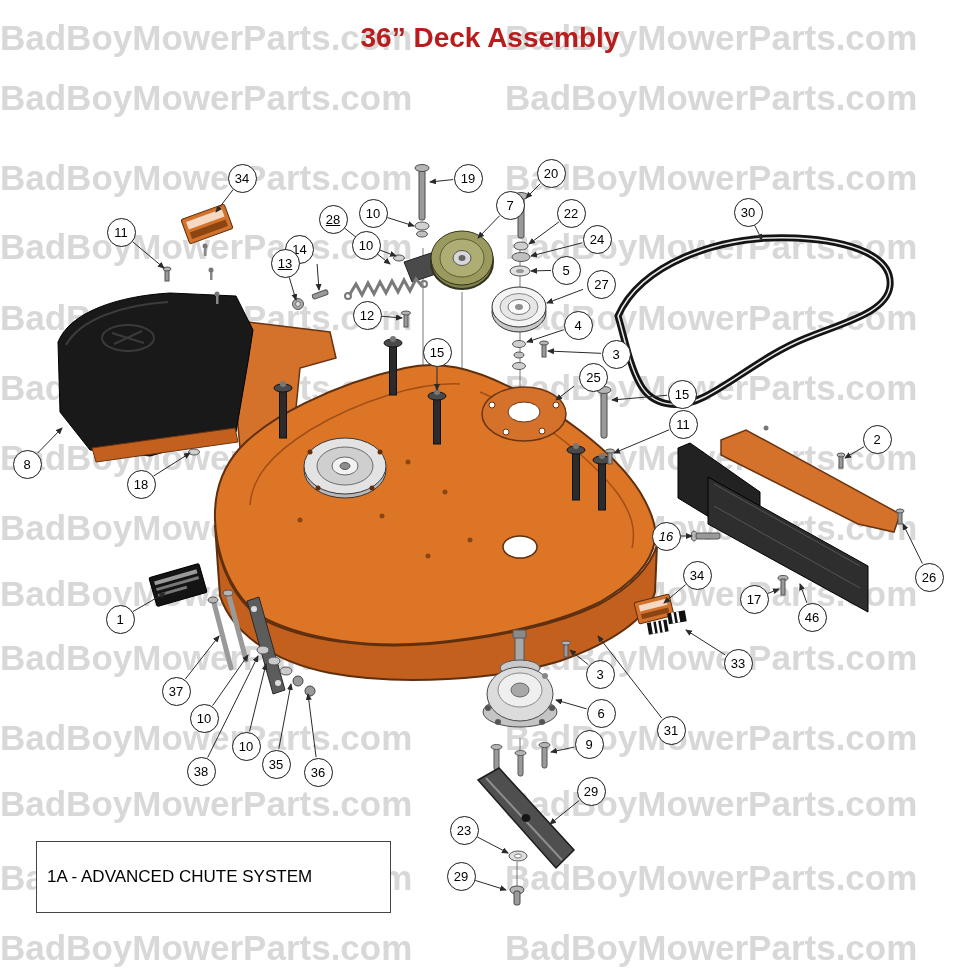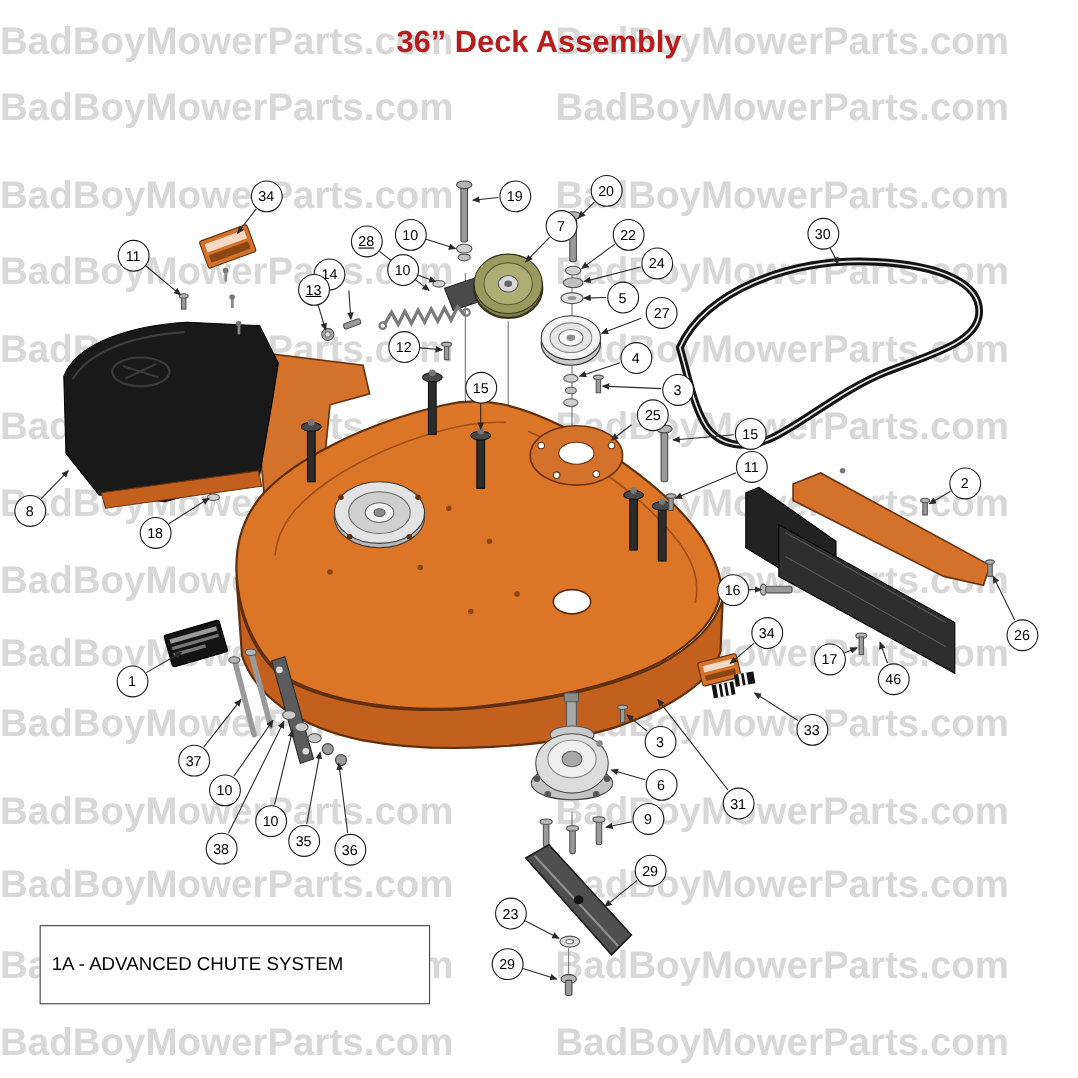--- a/index.html
+++ b/index.html
@@ -404,21 +404,21 @@
       <div class="balloon" style="left: 352.5px; top: 300.5px;">12</div>
       <div class="balloon" style="left: 563.5px; top: 310.5px;">4</div>
       <div class="balloon" style="left: 601.5px; top: 339.5px;">3</div>
       <div class="balloon" style="left: 422.5px; top: 337.5px;">15</div>
       <div class="balloon" style="left: 579px; top: 362.5px;">25</div>
       <div class="balloon" style="left: 667.5px; top: 379.5px;">15</div>
       <div class="balloon" style="left: 668.5px; top: 409.5px;">11</div>
       <div class="balloon" style="left: 862.5px; top: 424.5px;">2</div>
       <div class="balloon" style="left: 12.5px; top: 449.5px;">8</div>
       <div class="balloon" style="left: 126.5px; top: 469.5px;">18</div>
-      <div class="balloon" style="left: 651.5px; top: 521.5px;">16</div>
+      <div class="balloon" style="left: 651.5px; top: 521.5px; font-style: italic;">16</div>
       <div class="balloon" style="left: 914.5px; top: 562.5px;">26</div>
       <div class="balloon" style="left: 739.5px; top: 584.5px;">17</div>
       <div class="balloon" style="left: 797.5px; top: 602.5px;">46</div>
       <div class="balloon" style="left: 682.5px; top: 560.5px;">34</div>
       <div class="balloon" style="left: 105.5px; top: 604.5px;">1</div>
       <div class="balloon" style="left: 723.5px; top: 648.5px;">33</div>
       <div class="balloon" style="left: 585.5px; top: 659.5px;">3</div>
       <div class="balloon" style="left: 161.5px; top: 676.5px;">37</div>
       <div class="balloon" style="left: 189.5px; top: 703.5px;">10</div>
       <div class="balloon" style="left: 586.5px; top: 698.5px;">6</div>

